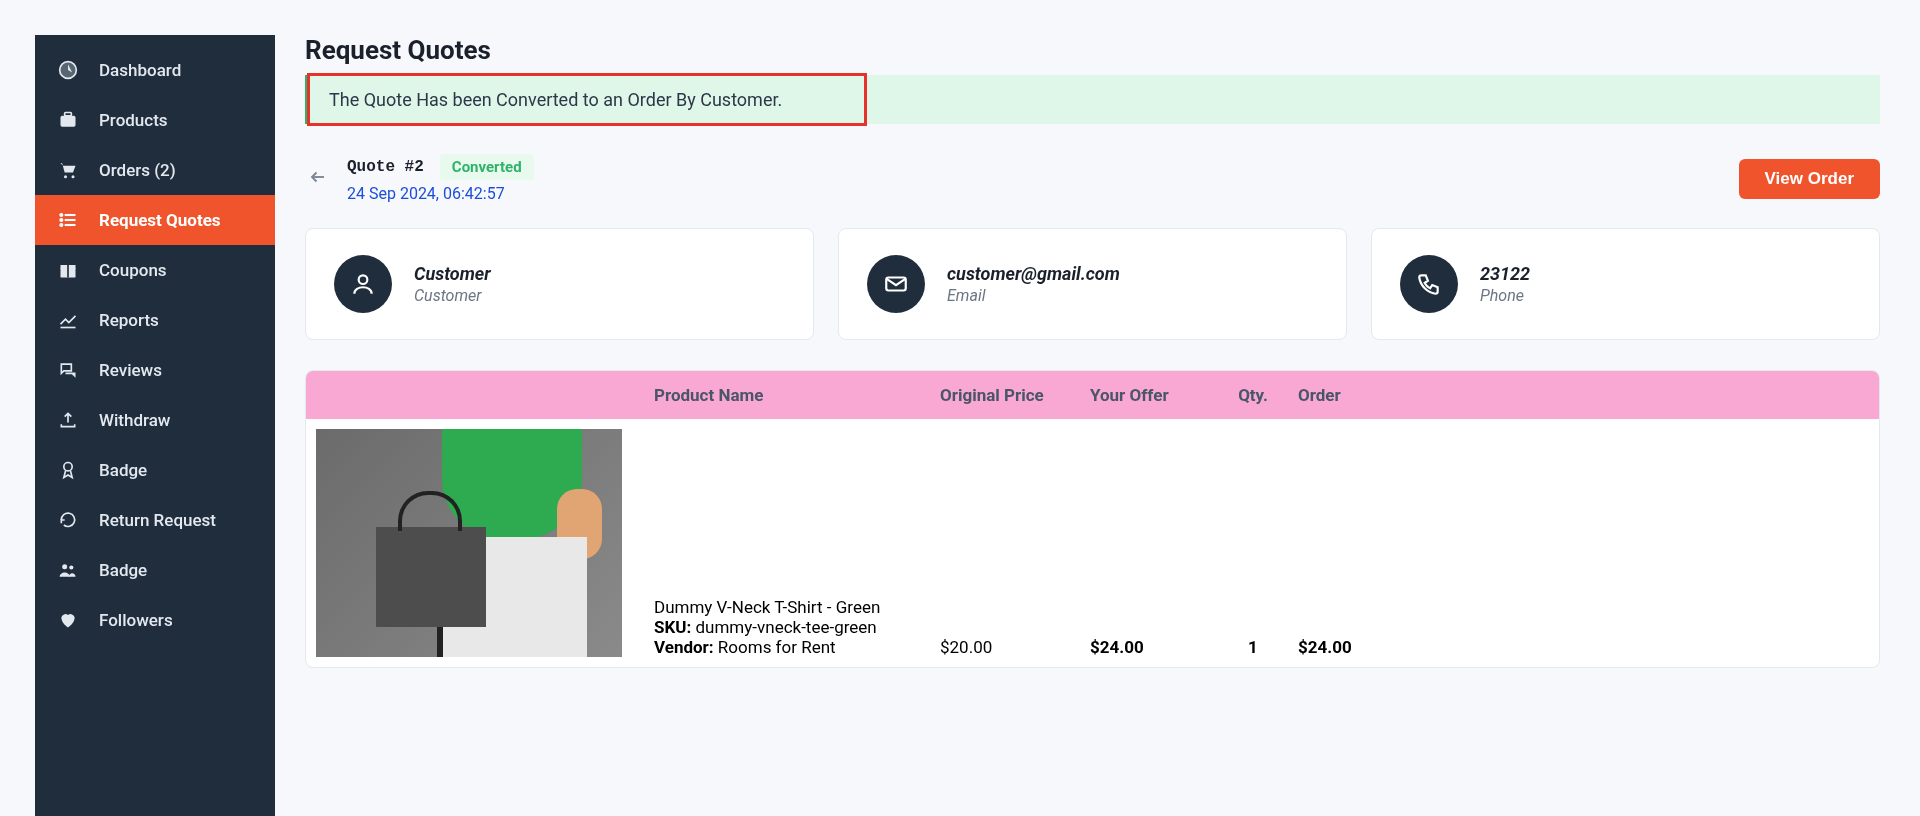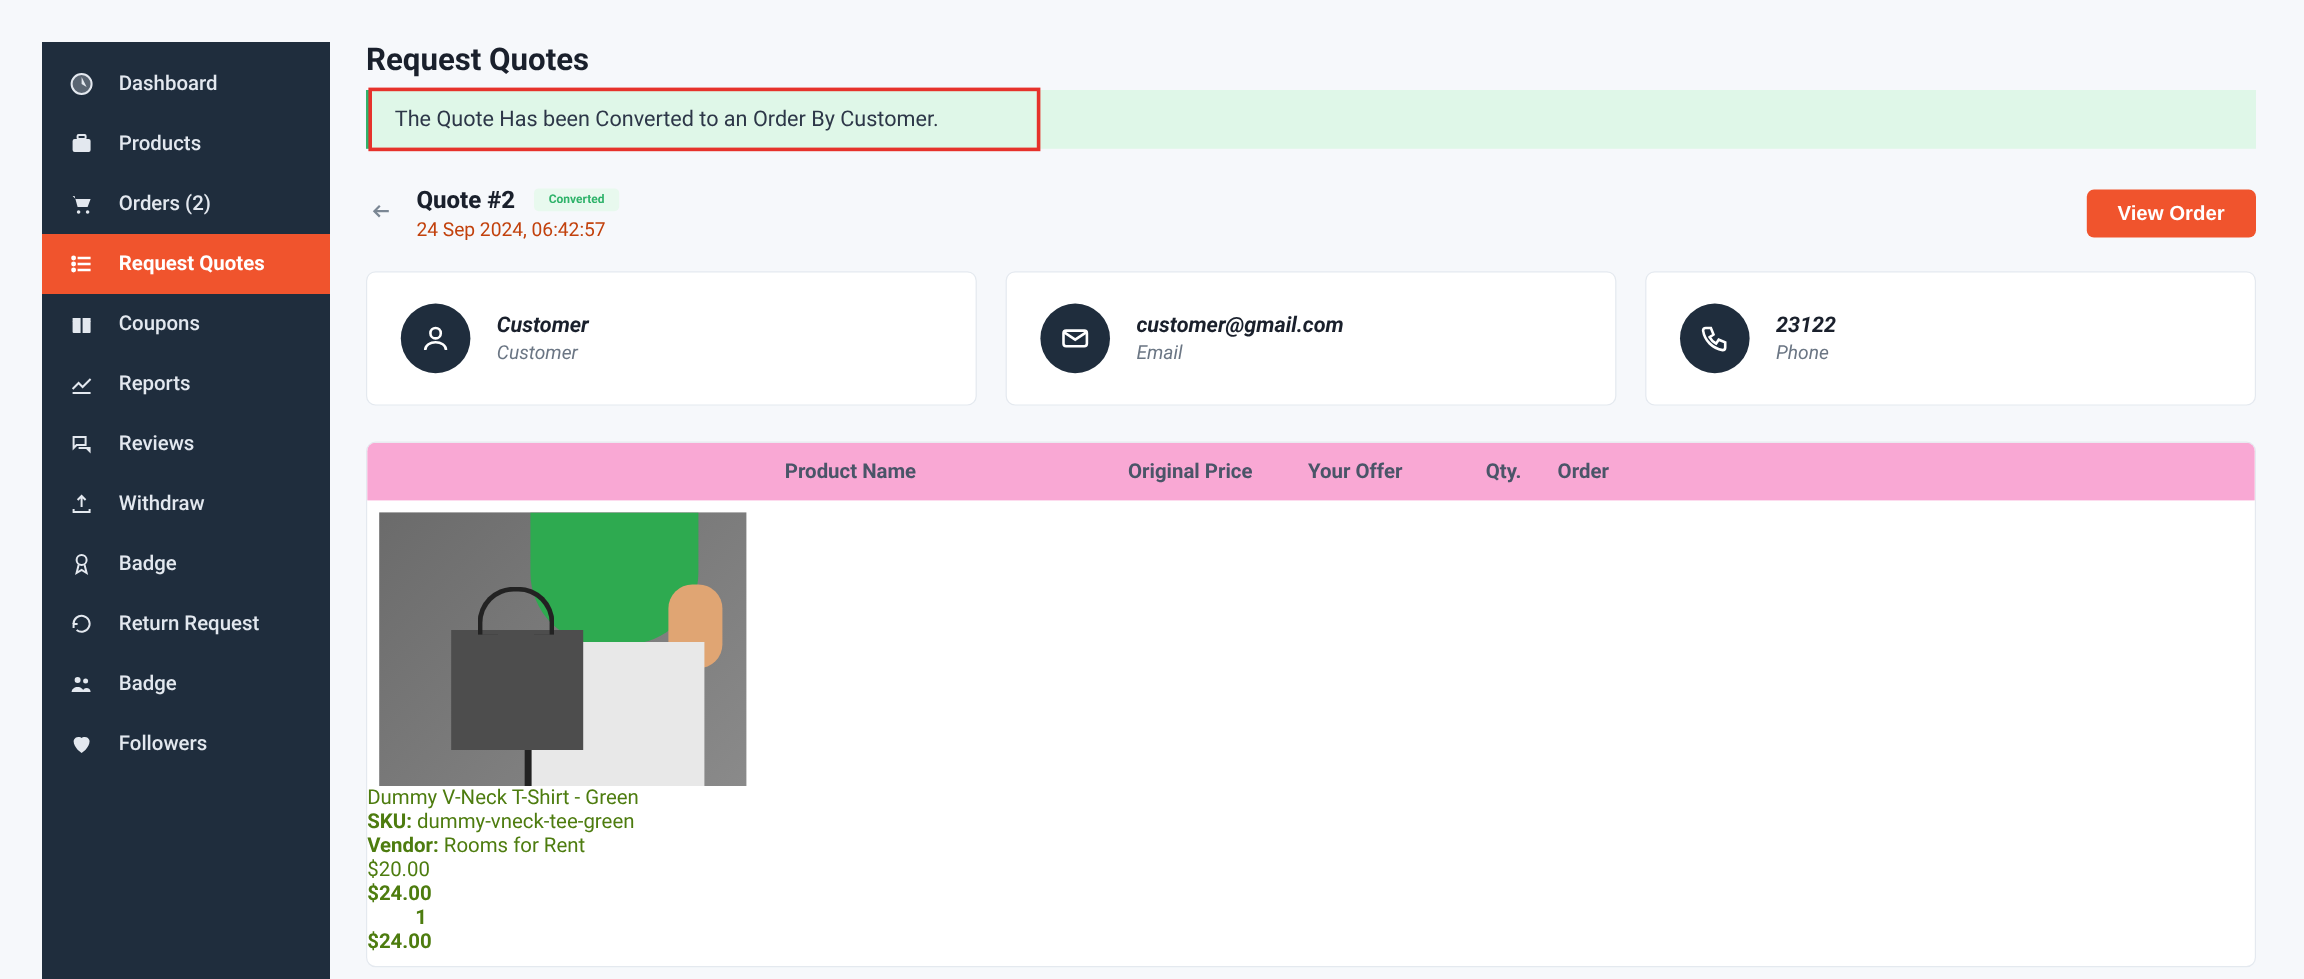--- a/index.html
+++ b/index.html
@@ -101,30 +101,30 @@
     align-items: center;
     gap: 16px;
   }
   .back-arrow {
     color: #7b8794;
     cursor: pointer;
     font-size: 20px;
     padding: 4px;
   }
   .quote-title-row { display:flex; align-items:center; gap:16px;}
-  .quote-title { font-size: 20px; font-weight: 800; }
+  .quote-title { font-size: 16px; font-weight: 800; font-family: Liberation Mono, monospace; }
   .badge-converted {
     background: #e8f9ee;
     color: #2fb36a;
     font-weight: 700;
     padding: 4px 12px;
     border-radius: 4px;
-    font-size: 10px;
-  }
-  .quote-ts { color: #c2410c; font-size: 16px; margin-top:4px;}
+    font-size: 15px;
+  }
+  .quote-ts { color: #1d4ed8; font-size: 16px; margin-top:4px;}
   .view-order-btn {
     background: #f0542d;
     color: #fff;
     border: none;
     border-radius: 6px;
     padding: 10px 26px;
     font-size: 17px;
     font-weight: 600;
     cursor: pointer;
   }
@@ -165,25 +165,24 @@
   .pt-head {
     display:flex;
     background:#f9a8d4;
     padding: 14px 0;
     font-weight:700;
     color:#4a5568;
     font-size:17px;
   }
   .pt-row {
     display:flex;
-    align-items:flex-start;
+    align-items:flex-end;
     padding: 10px 0;
     font-size:17px;
-    color:#4d7c0f;
-    flex-direction:column;
+    color:#000000;
   }
   .col-img   { width: 348px; padding-left:10px;}
   .col-name  { width: 286px; padding-right:20px;}
   .col-orig  { width: 150px; }
   .col-offer { width: 118px; text-align:left;}
   .col-qty   { width: 90px;  text-align:center;}
   .col-total { width: 140px; text-align:left;}
   .pt-head .col-img, .pt-head .col-name { }
   .prod-img {
     width: 306px; height: 228px;

